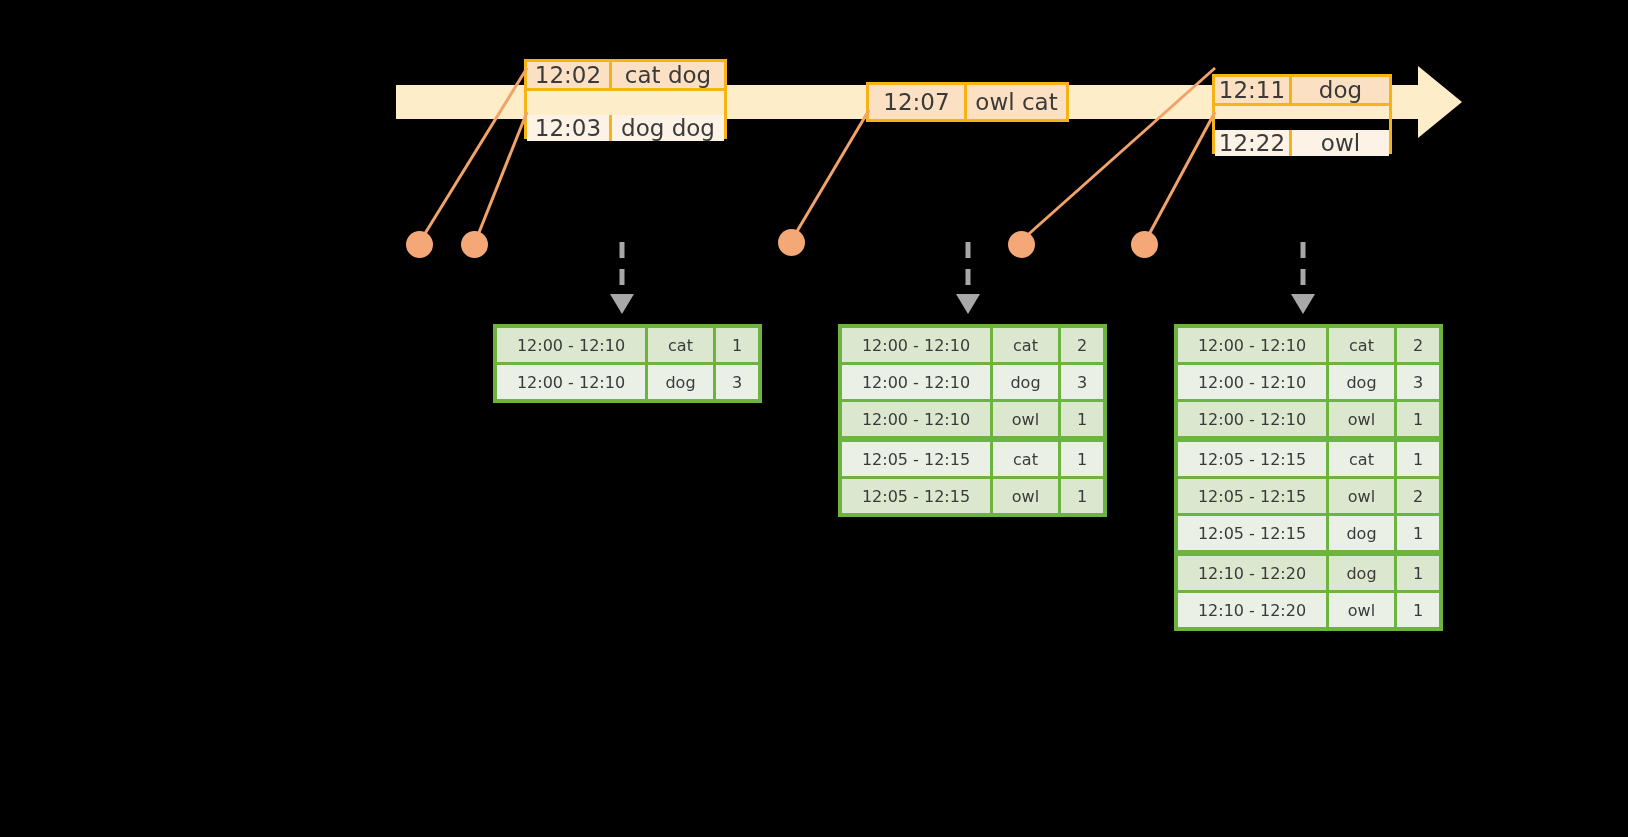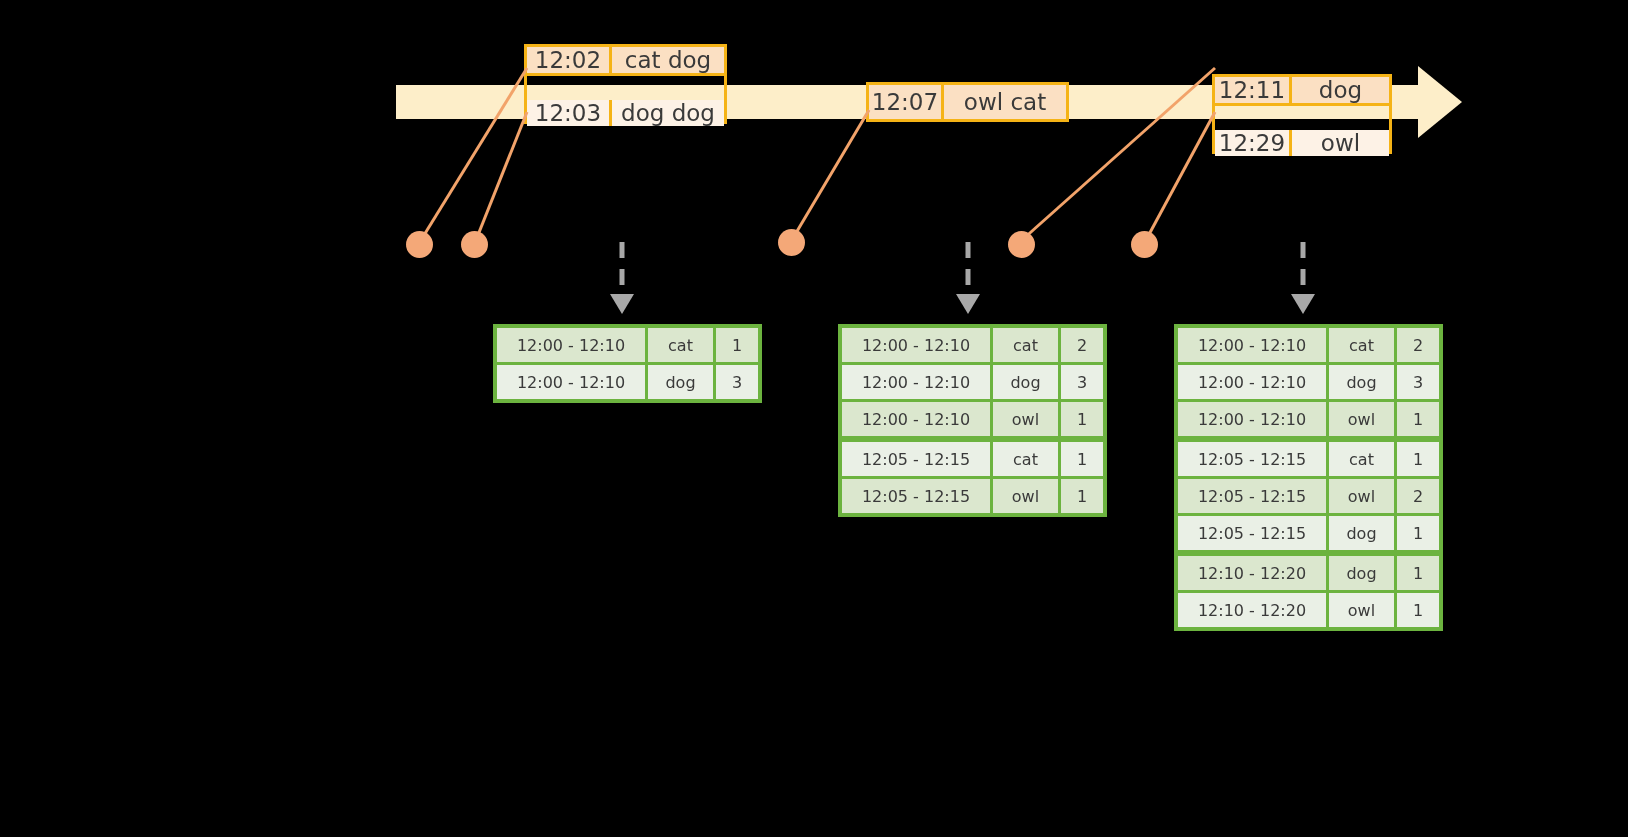--- a/index.html
+++ b/index.html
@@ -43,45 +43,45 @@
   .r-b .tc{background:#eaf0e6;}
 </style>
 </head>
 <body>
 
 <div id="stage">
 
   <div class="tl-bar" style="left:396px;top:85px;width:1024px;height:34px;"></div>
   <div class="tl-arrow" style="left:1418px;top:66px;"></div>
 
-  <div class="ev" style="left:524px;top:44px;width:203px;height:80px;">
+  <div class="ev" style="left:524px;top:59px;width:203px;height:80px;">
     <div class="ev-row r1">
       <div class="ev-time sh-a" style="width:85px;">12:02</div>
       <div class="ev-txt sh-a">cat dog</div>
     </div>
     <div class="ev-row">
       <div class="ev-time sh-b" style="width:85px;">12:03</div>
       <div class="ev-txt sh-b">dog dog</div>
     </div>
   </div>
 
   <div class="ev" style="left:866px;top:82px;width:203px;height:40px;">
     <div class="ev-row">
-      <div class="ev-time sh-a" style="width:75px;">12:07</div>
+      <div class="ev-time sh-a" style="width:98px;">12:07</div>
       <div class="ev-txt sh-a">owl cat</div>
     </div>
   </div>
 
   <div class="ev" style="left:1212px;top:74px;width:180px;height:80px;">
     <div class="ev-row">
       <div class="ev-time sh-a" style="width:77px;">12:11</div>
       <div class="ev-txt sh-a">dog</div>
     </div>
     <div class="ev-row">
-      <div class="ev-time sh-b" style="width:77px;">12:29</div>
+      <div class="ev-time sh-b" style="width:77px;">12:22</div>
       <div class="ev-txt sh-b">owl</div>
     </div>
   </div>
 
   <svg class="conn" style="left:0;top:0;width:1628px;height:837px;">
     <line x1="527" y1="68" x2="421" y2="240"></line>
     <line x1="527" y1="112" x2="476" y2="240"></line>
     <line x1="869" y1="110" x2="793" y2="238"></line>
     <line x1="1215" y1="68" x2="1022" y2="240"></line>
     <line x1="1215" y1="112" x2="1146" y2="240"></line>

